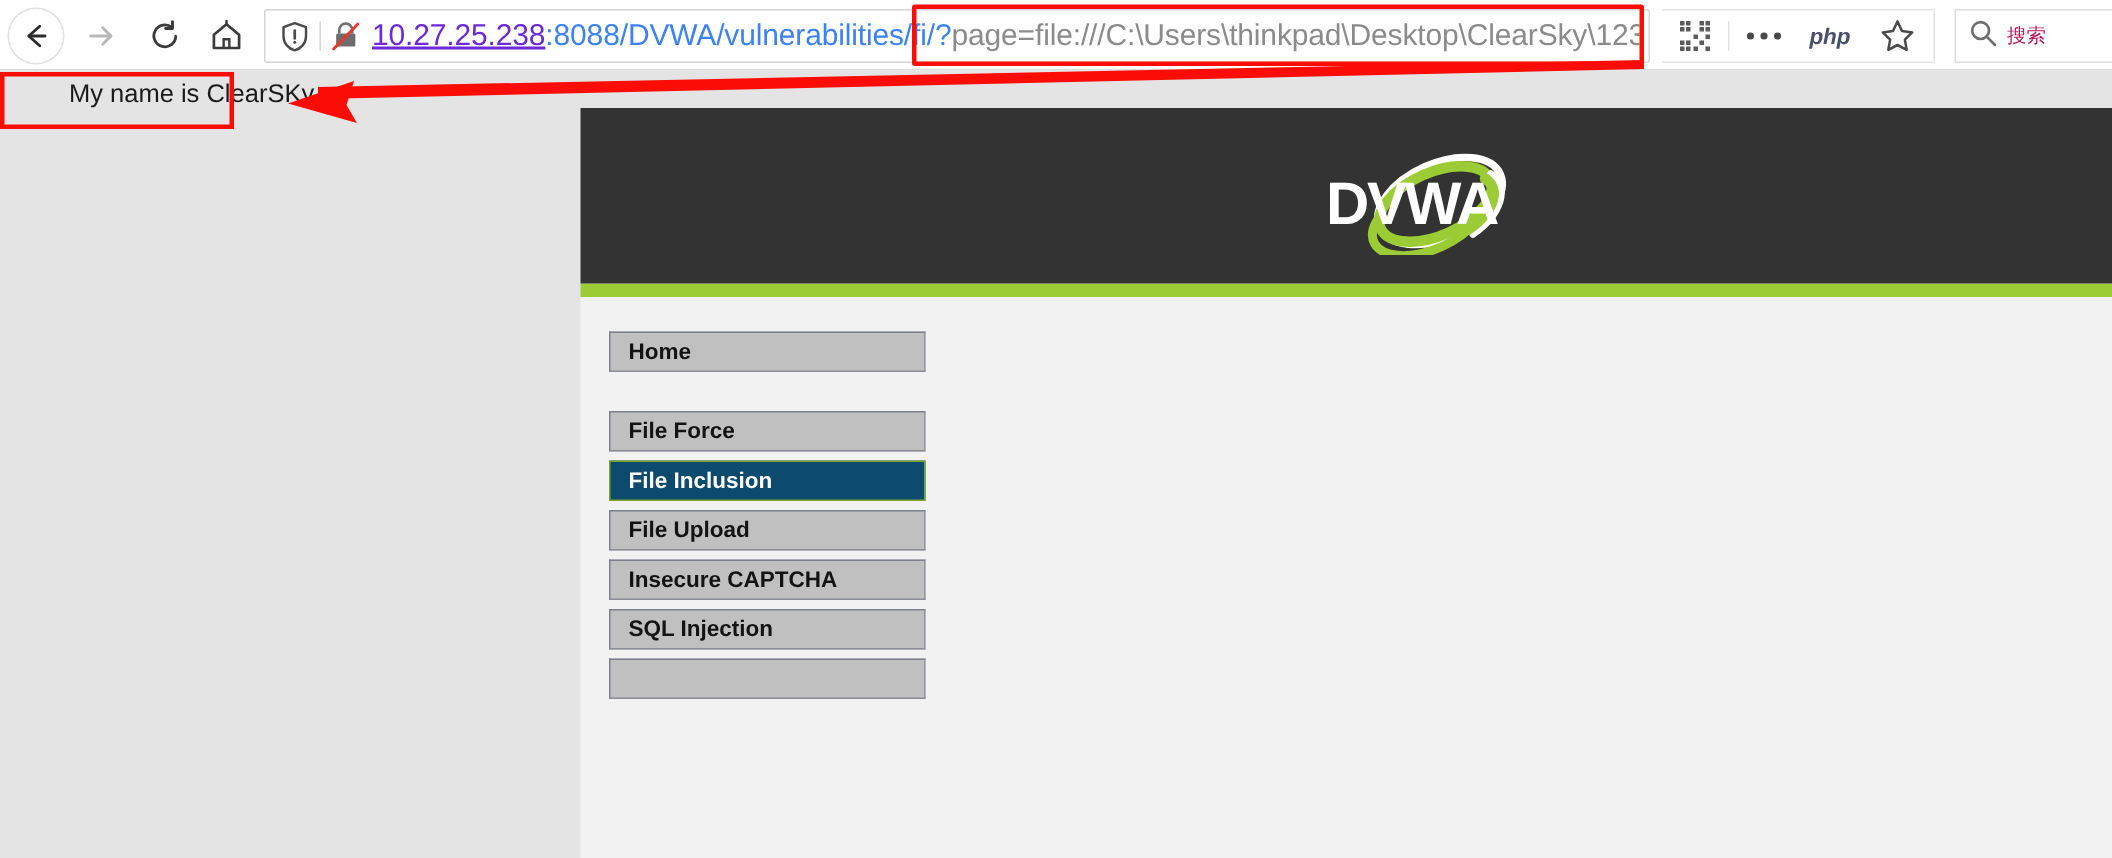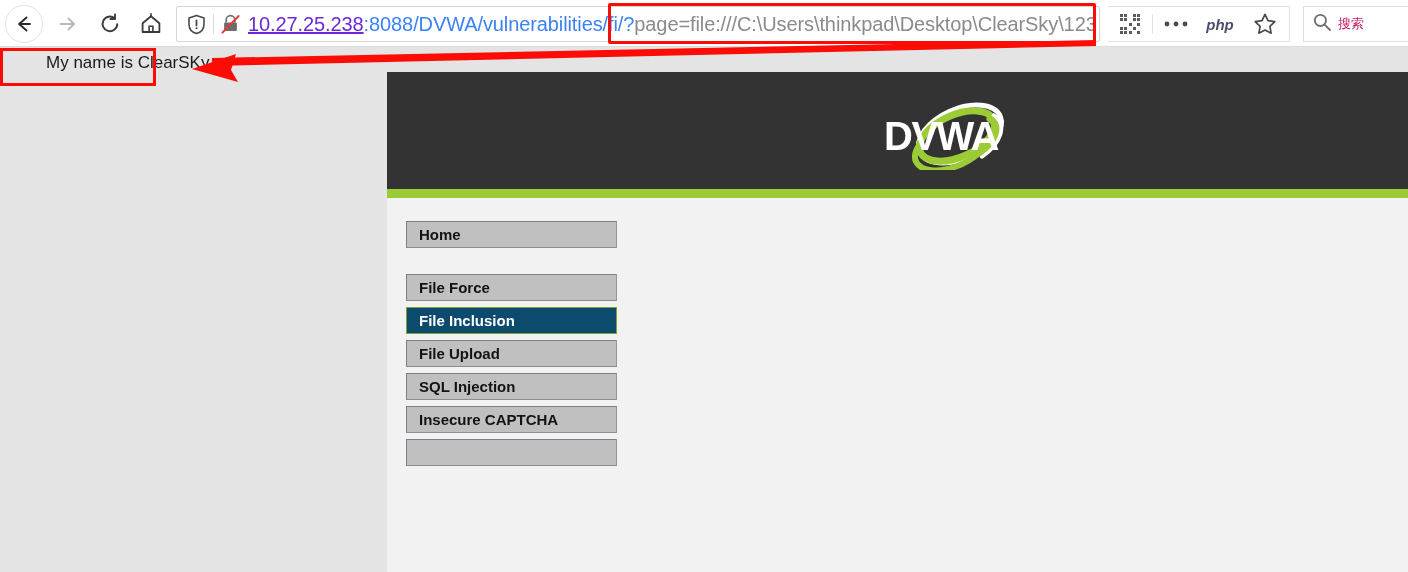--- a/index.html
+++ b/index.html
@@ -390,24 +390,24 @@
             <div class="nav-item">
               <span>File Force</span>
             </div>
             <div class="nav-item active">
               <span>File Inclusion</span>
             </div>
             <div class="nav-item">
               <span>File Upload</span>
             </div>
             <div class="nav-item">
+              <span>Insecure CAPTCHA</span>
+            </div>
+            <div class="nav-item">
               <span>SQL Injection</span>
-            </div>
-            <div class="nav-item">
-              <span>Insecure CAPTCHA</span>
             </div>
             <div class="nav-item">
               
             </div>
           </div>
 
         </div>
       </div>
     </div>
   </div>

